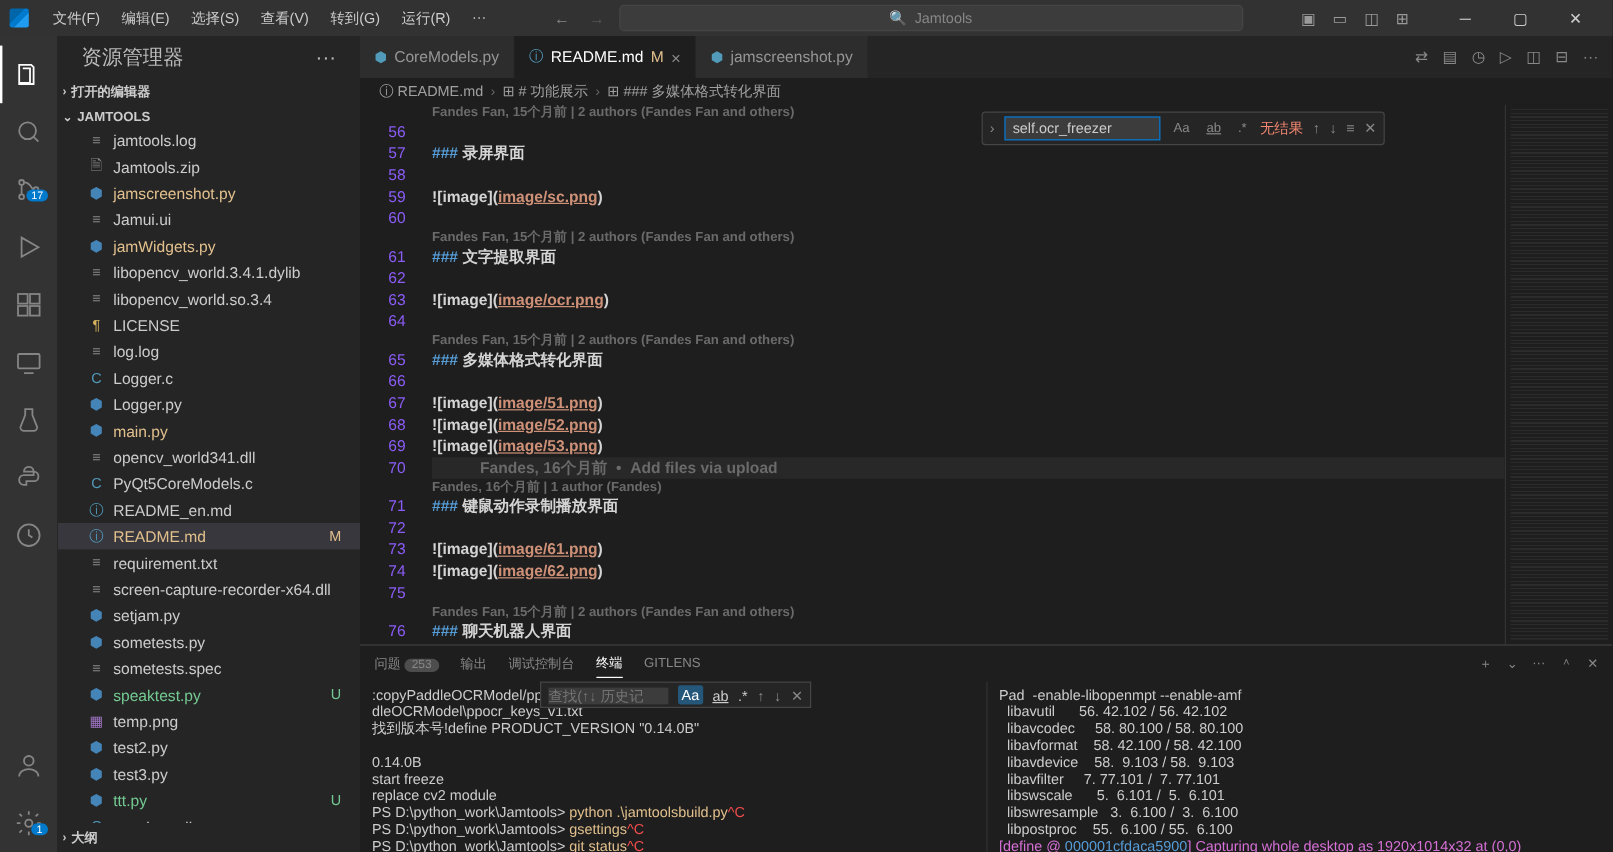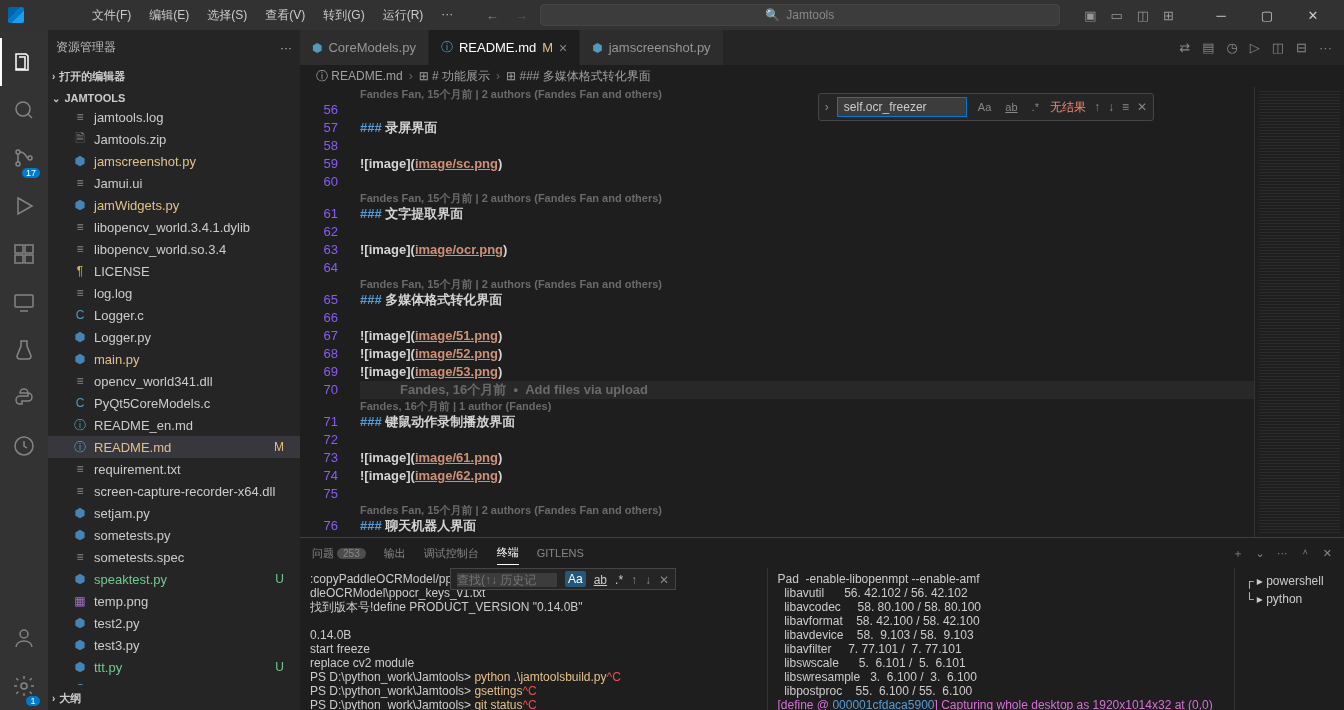--- a/index.html
+++ b/index.html
@@ -1,35 +1,35 @@
 <!DOCTYPE html>
 <html><head>
 <meta charset="utf-8">
 <style>
 * { margin: 0; padding: 0; box-sizing: border-box; font-family: "Segoe UI", sans-serif; }
 body { background: #1e1e1e; color: #cccccc; font-size: 13px; width: 1344px; height: 710px; overflow: hidden; display: flex; flex-direction: column; }
 .titlebar { height: 30px; background: #323233; display: flex; align-items: center; padding: 0 8px; gap: 4px; }
 .titlebar .vscode-icon { width: 16px; height: 16px; background: linear-gradient(135deg,#0065a9 40%,#007acc 40%,#007acc 60%,#1f9cf0 60%); border-radius: 2px; margin-right: 8px;}
-.menubar { display: flex; gap: 2px; margin-left: 48px; }
+.menubar { display: flex; gap: 2px; }
 .menu-item { padding: 4px 8px; cursor: pointer; font-size: 12px;}
 .titlebar-center { flex: 1; display: flex; justify-content: center; align-items: center; gap: 12px;}
 .nav-arrows { display: flex; gap: 16px; color: #888;}
 .search-box { width: 520px; height: 22px; background: #3c3c3c; border: 1px solid #454545; border-radius: 4px; display: flex; align-items: center; justify-content: center; gap: 6px; color: #888; font-size: 12px;}
 .titlebar-right { display: flex; gap: 14px; align-items: center; color: #999;}
 .win-controls { display: flex; gap: 0; margin-left: 10px;}
 .win-btn { width: 46px; height: 30px; display: flex; align-items: center; justify-content: center; color: #ccc;}
 .main-area { flex: 1; display: flex; overflow: hidden;}
 .activity-bar { width: 48px; background: #333333; display: flex; flex-direction: column; align-items: center; padding-top: 8px;}
 .activity-item { width: 48px; height: 48px; display: flex; align-items: center; justify-content: center; color: #858585; position: relative; cursor: pointer;}
 .activity-item.active { color: #fff; }
 .activity-item.active::before { content: ""; position: absolute; left: 0; top: 0; bottom: 0; width: 2px; background: #fff; }
-.activity-item .badge { position: absolute; bottom: 4px; right: 8px; background: #007acc; color: #fff; font-size: 9px; border-radius: 8px; padding: 0 4px; min-width: 14px; text-align: center;}
+.activity-item .badge { position: absolute; bottom: 14px; right: 8px; background: #007acc; color: #fff; font-size: 9px; border-radius: 8px; padding: 0 4px; min-width: 14px; text-align: center;}
 .activity-bar .spacer { flex: 1; }
 .sidebar { width: 252px; background: #252526; display: flex; flex-direction: column; overflow: hidden;}
-.sidebar-header { height: 35px; display: flex; align-items: center; justify-content: space-between; padding: 0 8px; color: #bbb; font-size: 12px; gap: 24px;}
+.sidebar-header { height: 35px; display: flex; align-items: center; justify-content: space-between; padding: 0 20px; color: #bbb; font-size: 17px; gap: 24px;}
 .sidebar-section { padding: 2px 0;}
 .section-title { display: flex; align-items: center; padding: 2px 4px; font-size: 11px; font-weight: bold; cursor: pointer; gap: 4px;}
 .section-title .chevron { font-size: 10px; }
 .file-tree { overflow-y: auto;}
 .file-item { display: flex; align-items: center; padding: 1px 8px 1px 24px; font-size: 13px; cursor: pointer; gap: 6px; height: 22px; white-space: nowrap;}
 .file-item.active { background: #37373d; }
 .file-icon { width: 16px; text-align: center; font-size: 12px; flex-shrink: 0;}
 .file-item .status { margin-left: auto; padding-right: 8px; font-size: 12px;}
 .file-item.modified { color: #e2c08d; }
 .file-item.untracked { color: #73c991; }
@@ -454,20 +454,16 @@
   libavutil      56. 42.102 / 56. 42.102
   libavcodec     58. 80.100 / 58. 80.100
   libavformat    58. 42.100 / 58. 42.100
   libavdevice    58.  9.103 / 58.  9.103
   libavfilter     7. 77.101 /  7. 77.101
   libswscale      5.  6.101 /  5.  6.101
   libswresample   3.  6.100 /  3.  6.100
   libpostproc    55.  6.100 / 55.  6.100
 <span class="ffmpeg-info">[define @ </span><span class="ffmpeg-hash">000001cfdaca5900</span><span class="ffmpeg-info">] Capturing whole desktop as 1920x1014x32 at (0,0)</span>
 </div>
-        <div class="terminal-sidebar" id="termlist">
-            <div class="term-item">┌ ▸ powershell</div>
-            <div class="term-item">└ ▸ python</div>
-          </div>
       </div>
     </div>
   </div>
 </div>
 
 </body></html>

